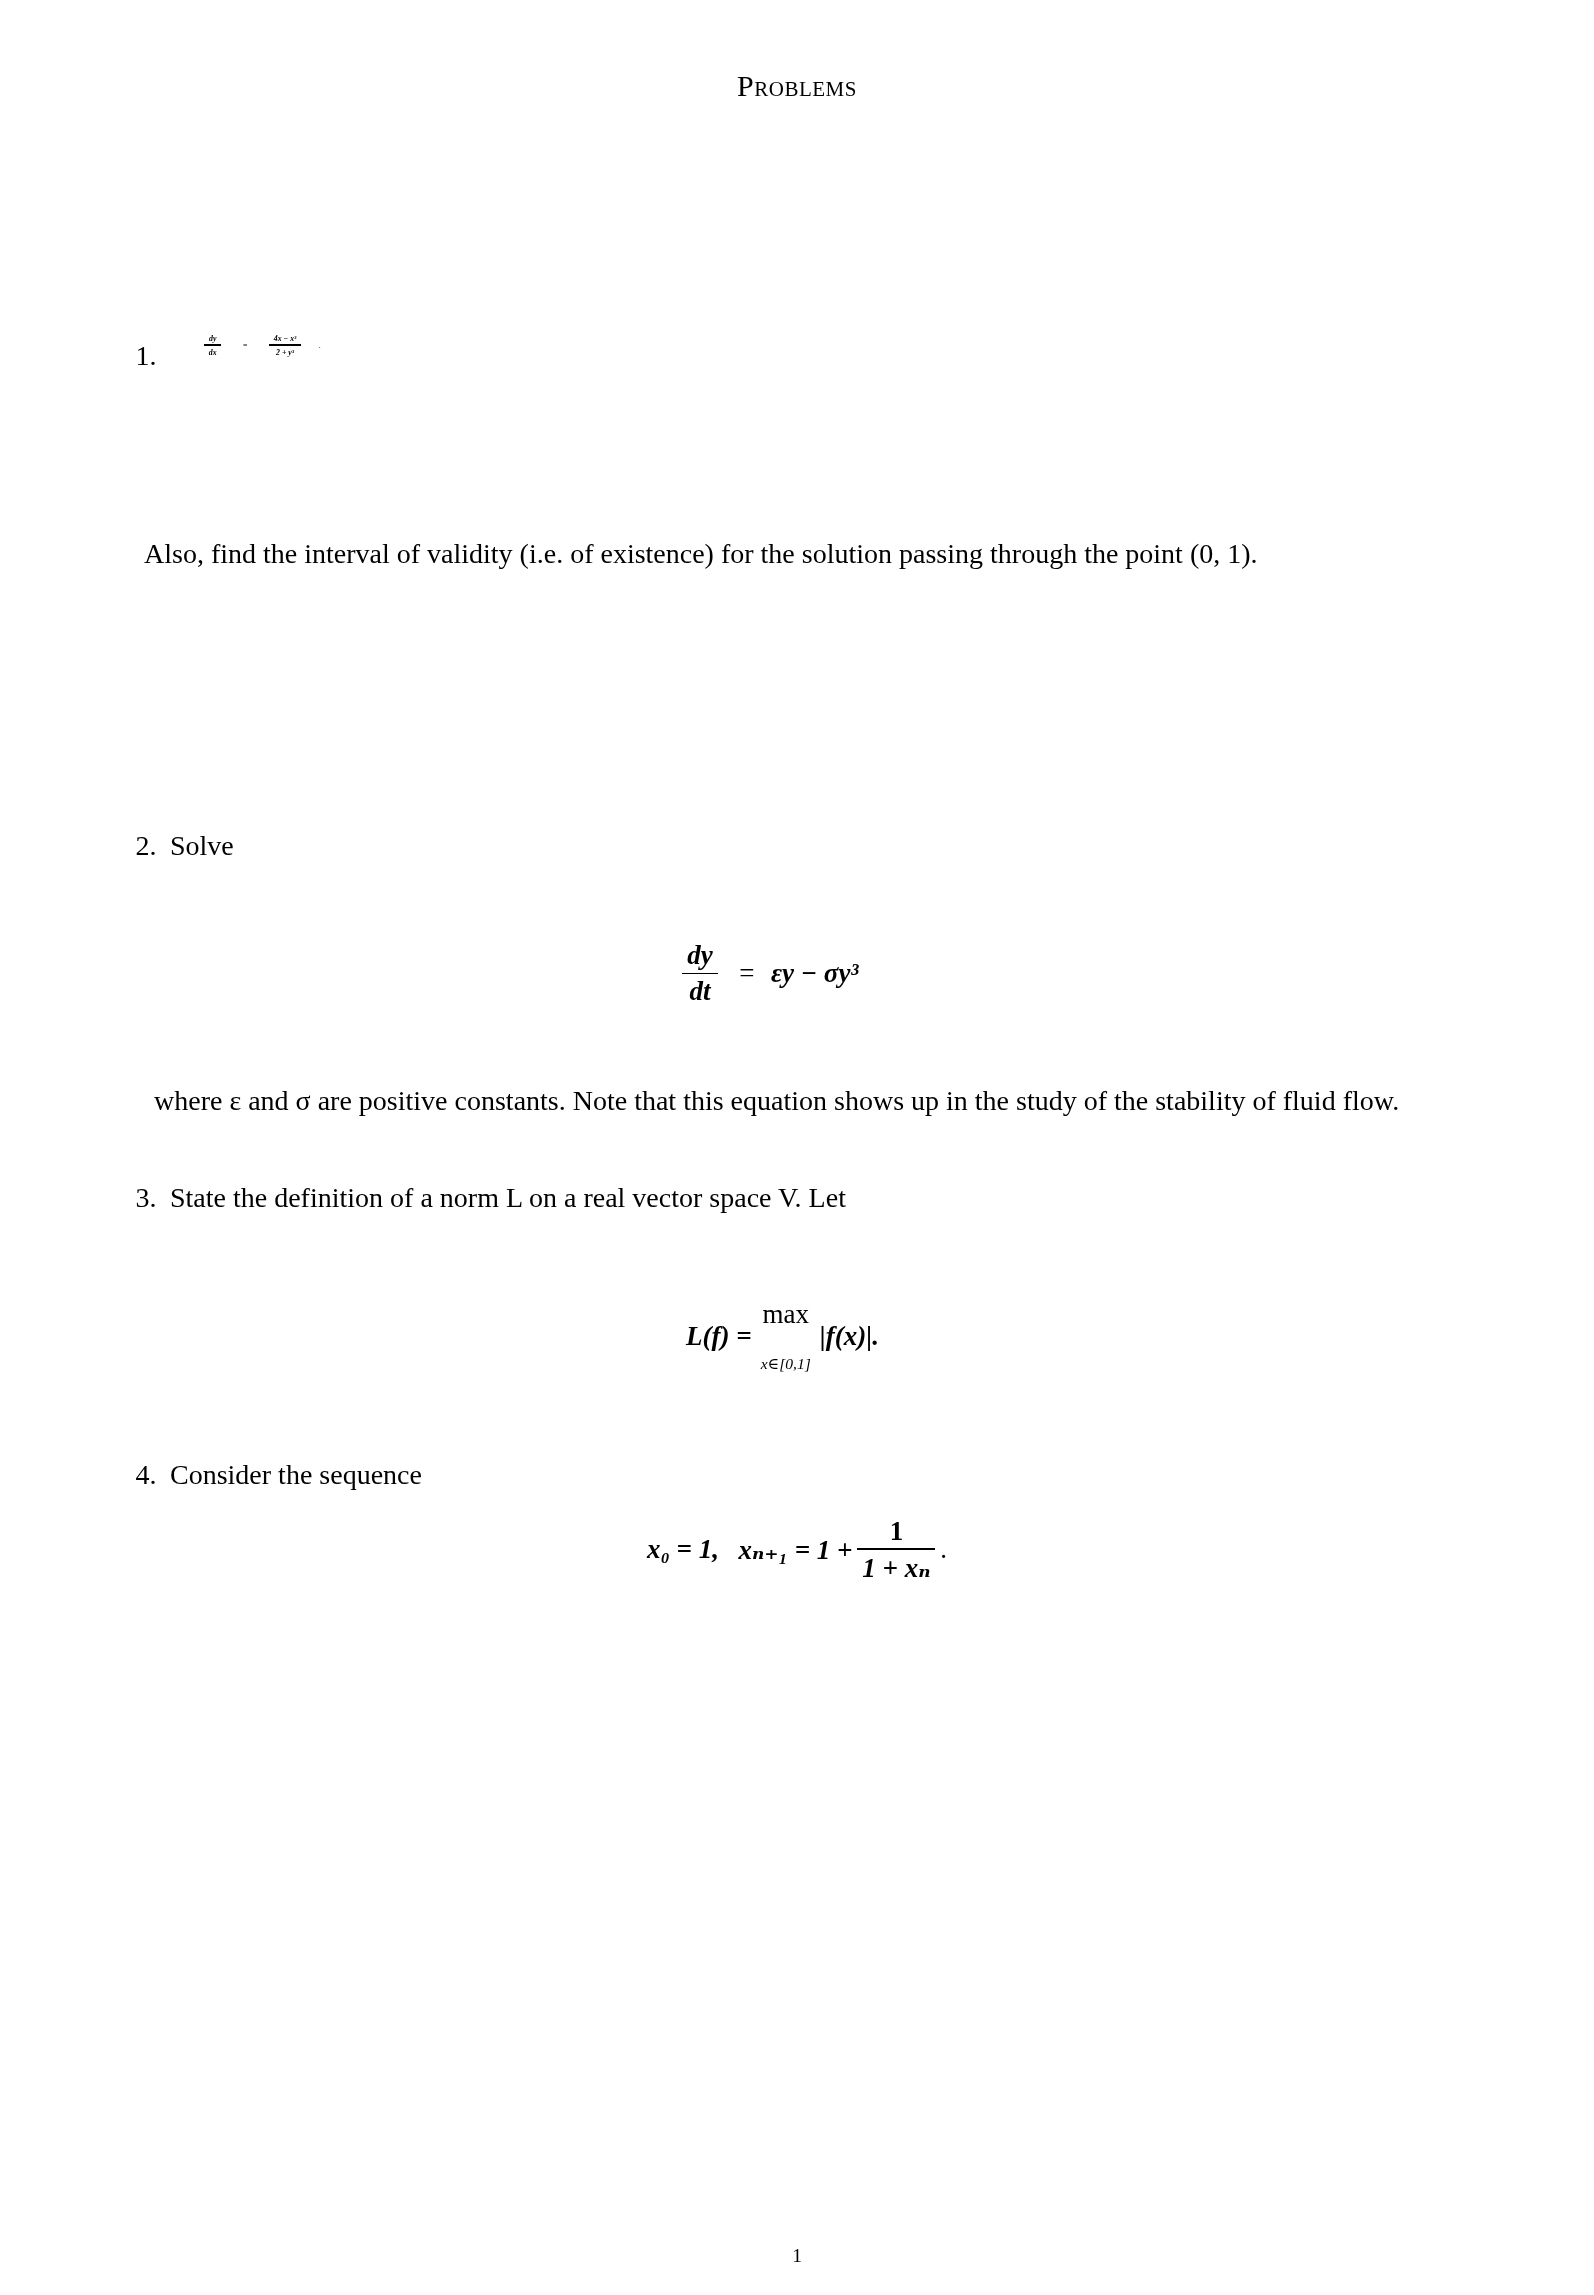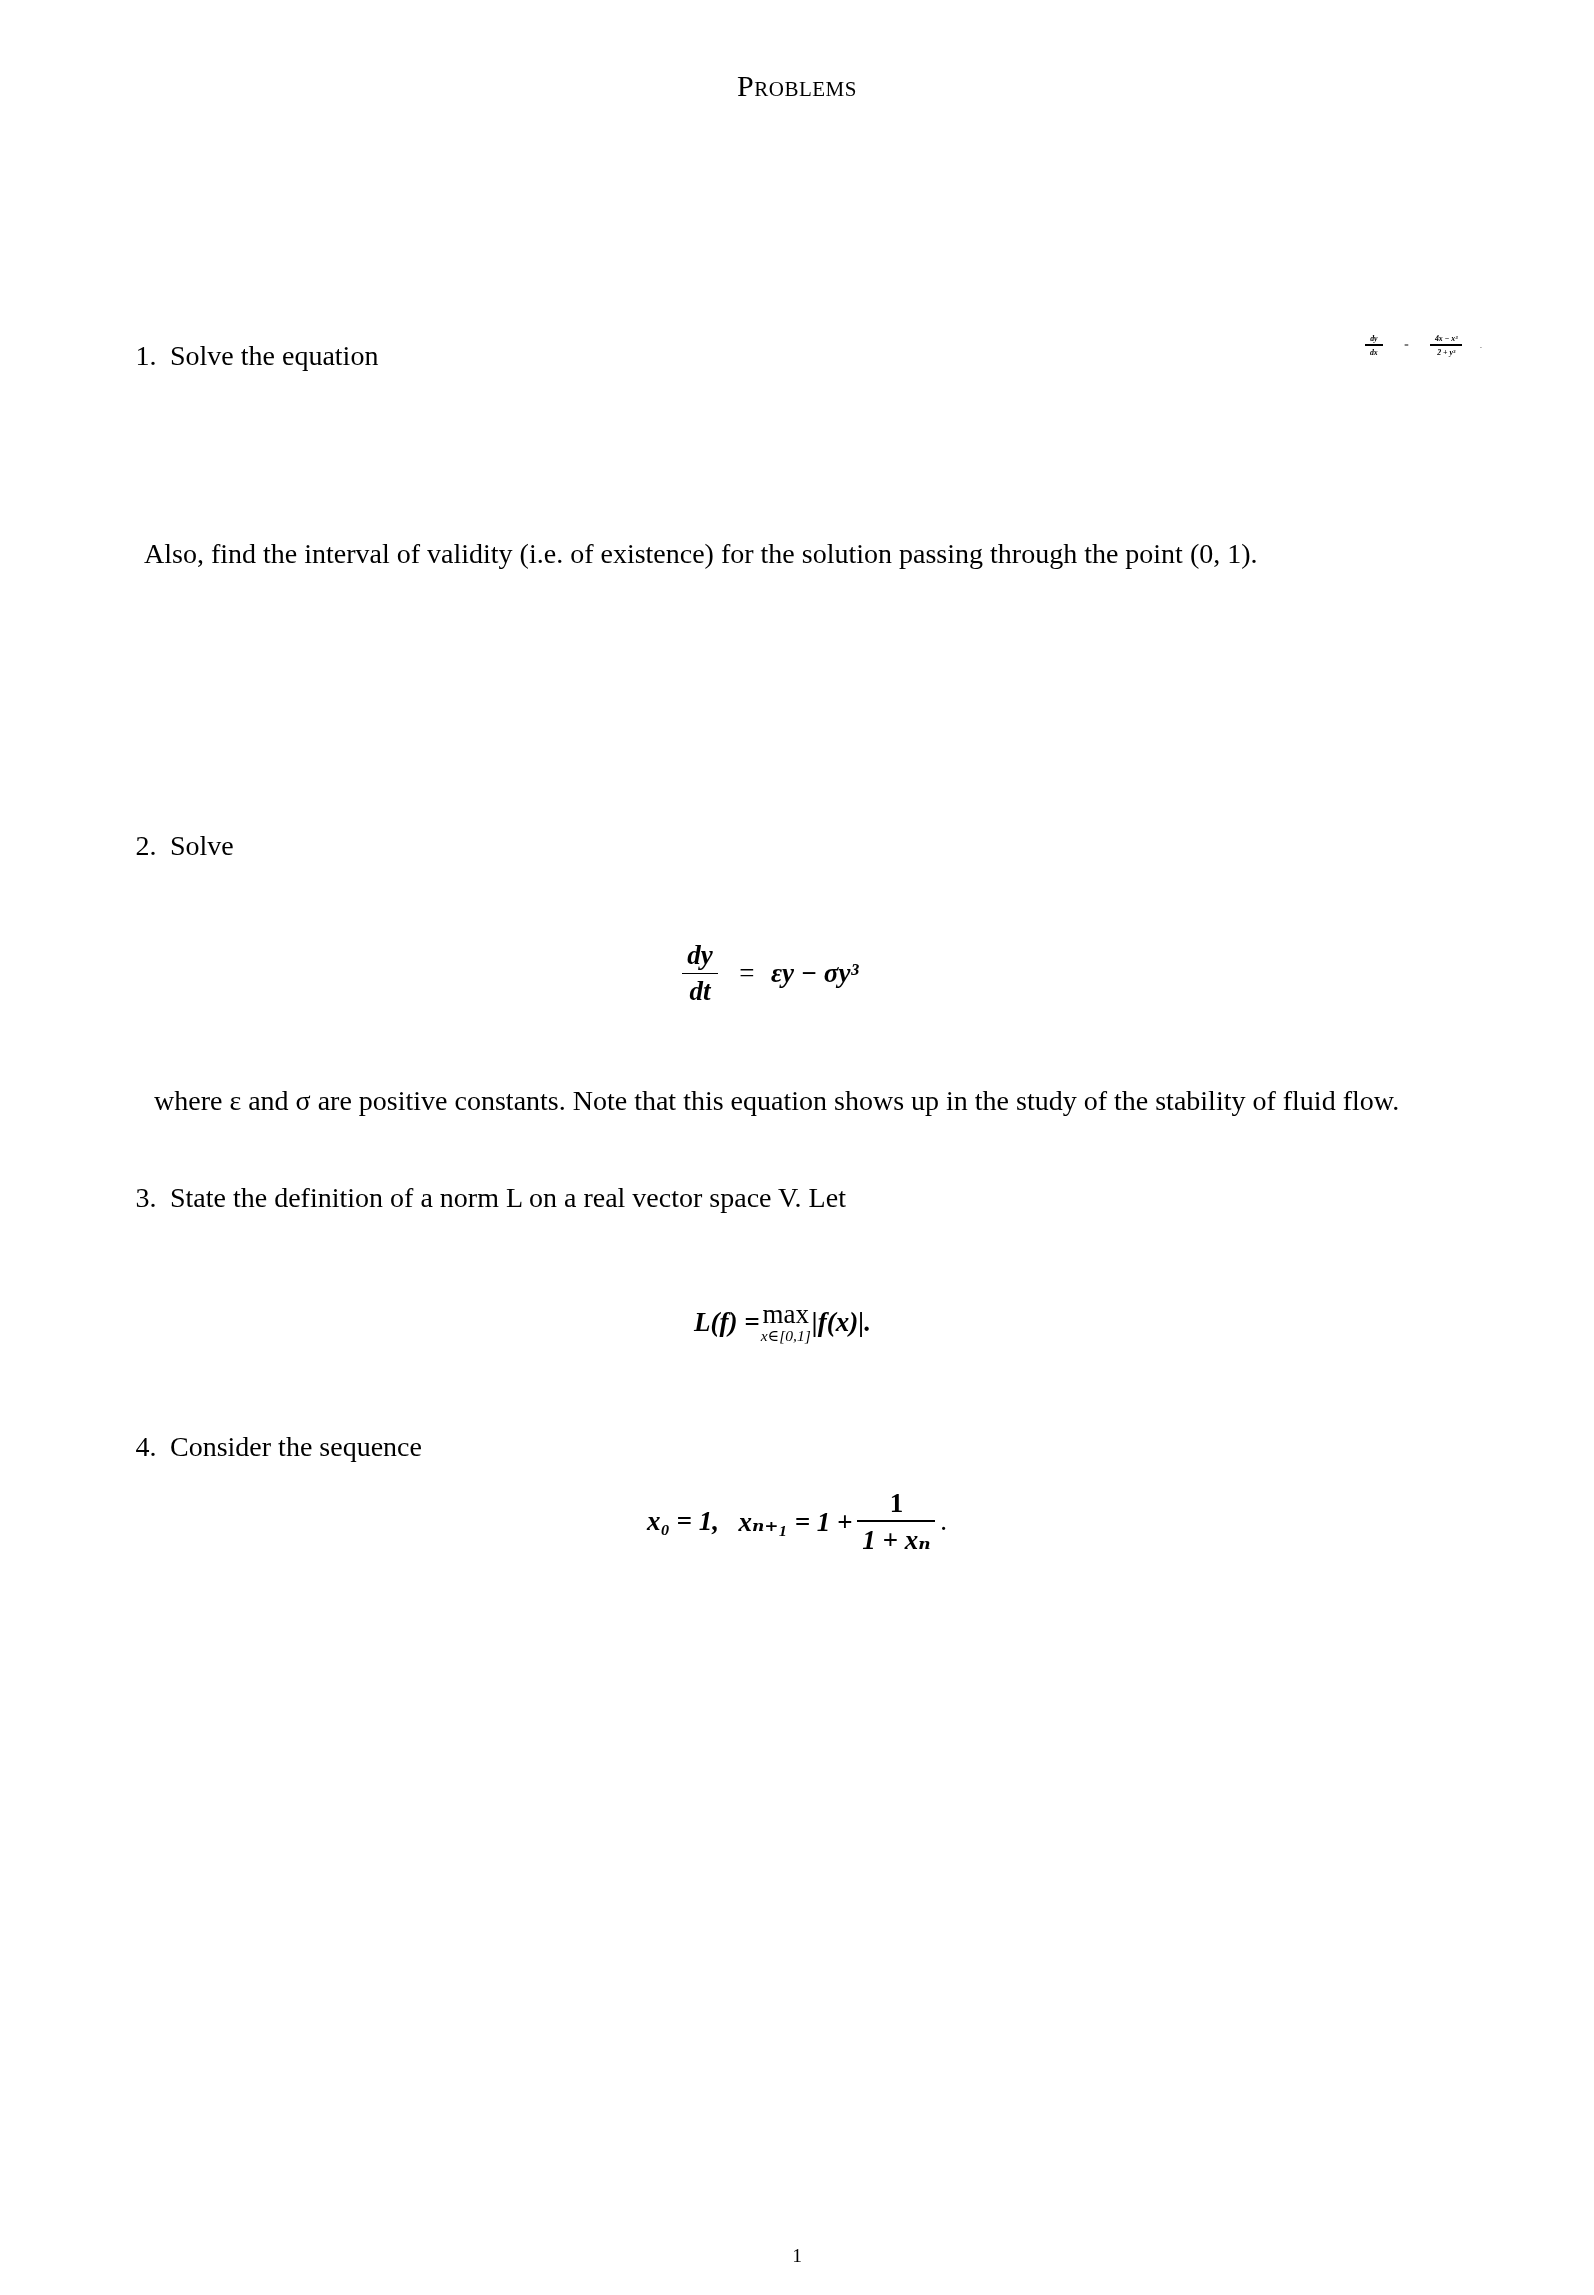--- a/index.html
+++ b/index.html
@@ -109,21 +109,22 @@
   .gap-b { height: 253px; }
   .gap-c { height: 73px; }
   .gap-d { height: 58px; }
   .gap-e { height: 54px; }
 
   .maxop {
     display: inline-flex;
     flex-direction: column;
     align-items: center;
     vertical-align: middle;
-    margin: 0 1px;
+    margin: 0 9px;
+    gap: 28px;
   }
   .maxop .top { font-style: normal; font-size: 27px; }
   .maxop .bot { font-size: 15.6px; font-style: italic; margin-top: -2.9px;}
 
   .pagenum {
     position: absolute;
     bottom: 28px;
     left: 0;
     width: 100%;
     text-align: center;
@@ -139,21 +140,20 @@
 
     <div class="page-header">
       <span>Problems</span>
     </div>
 
     <div class="problems">
 
       <div class="problem">
         <div class="prob-row">
           <div class="prob-num">1.</div>
-          <div class="prob-body">Solve the equation</div>
           <div style="flex:0 0 auto; margin-left:29px; margin-top:-4.9px;">
             <div class="eq-wrap">
               <span class="frac mathfont">
                 <span class="num">dy</span>
                 <span class="bar"></span>
                 <span class="den">dx</span>
               </span>
               <span class="opeq">=</span>
               <span class="frac mathfont">
                 <span class="num">4x − x³</span>

